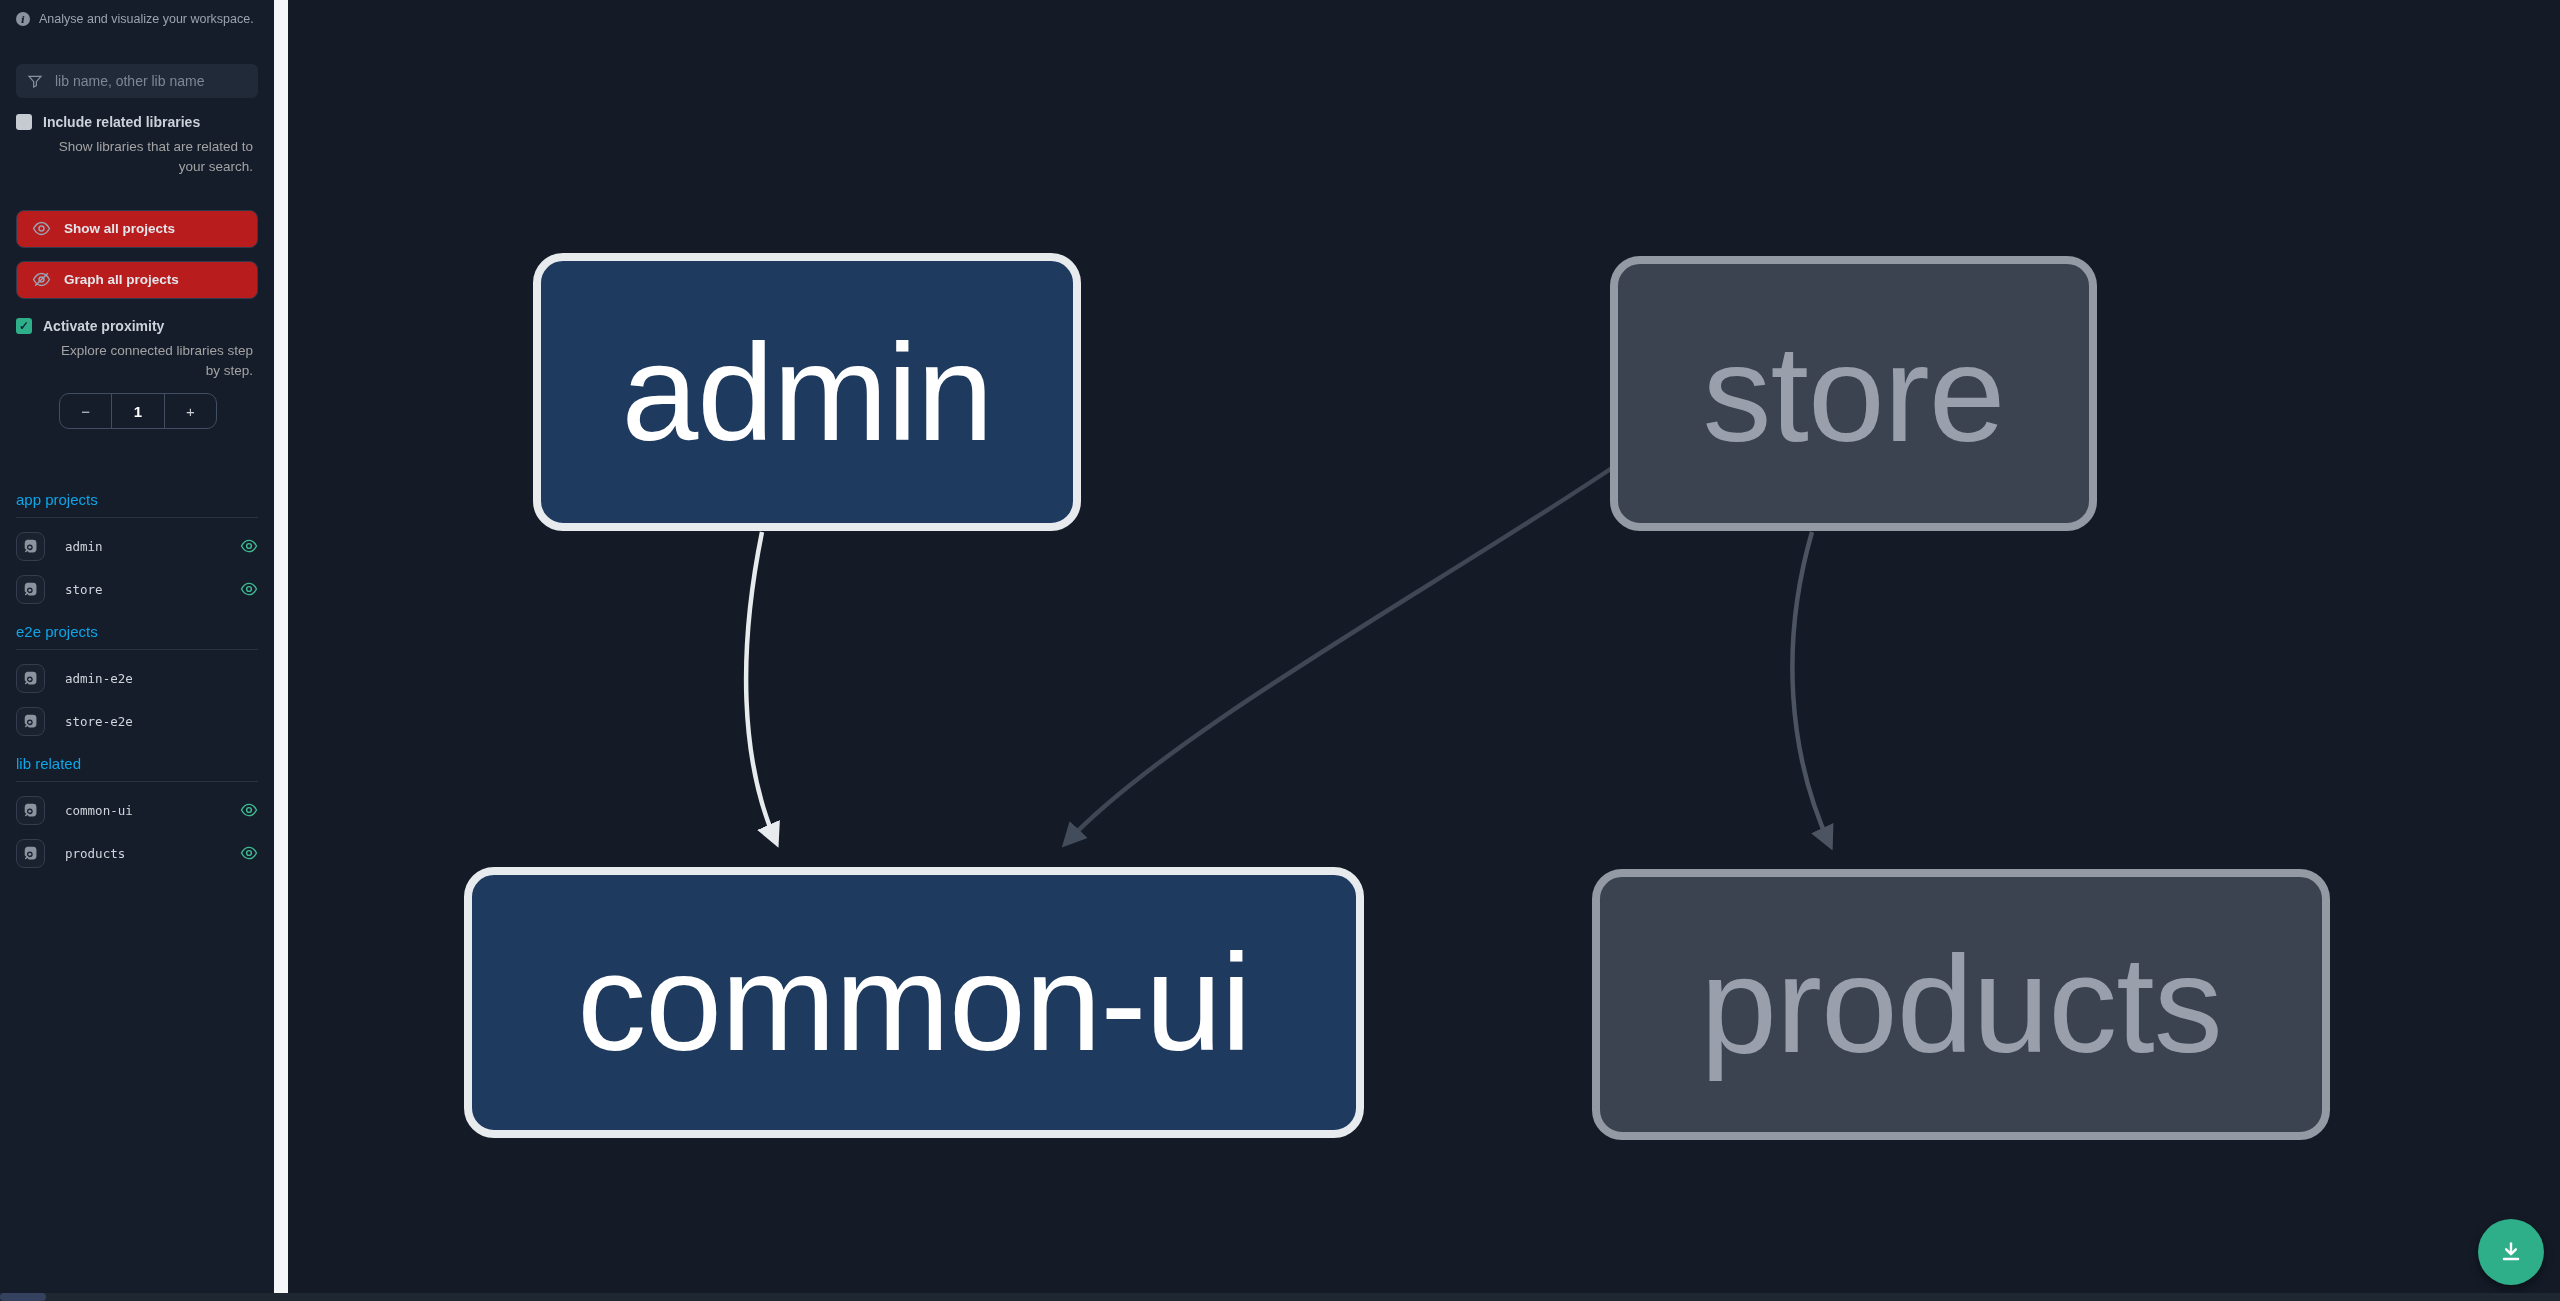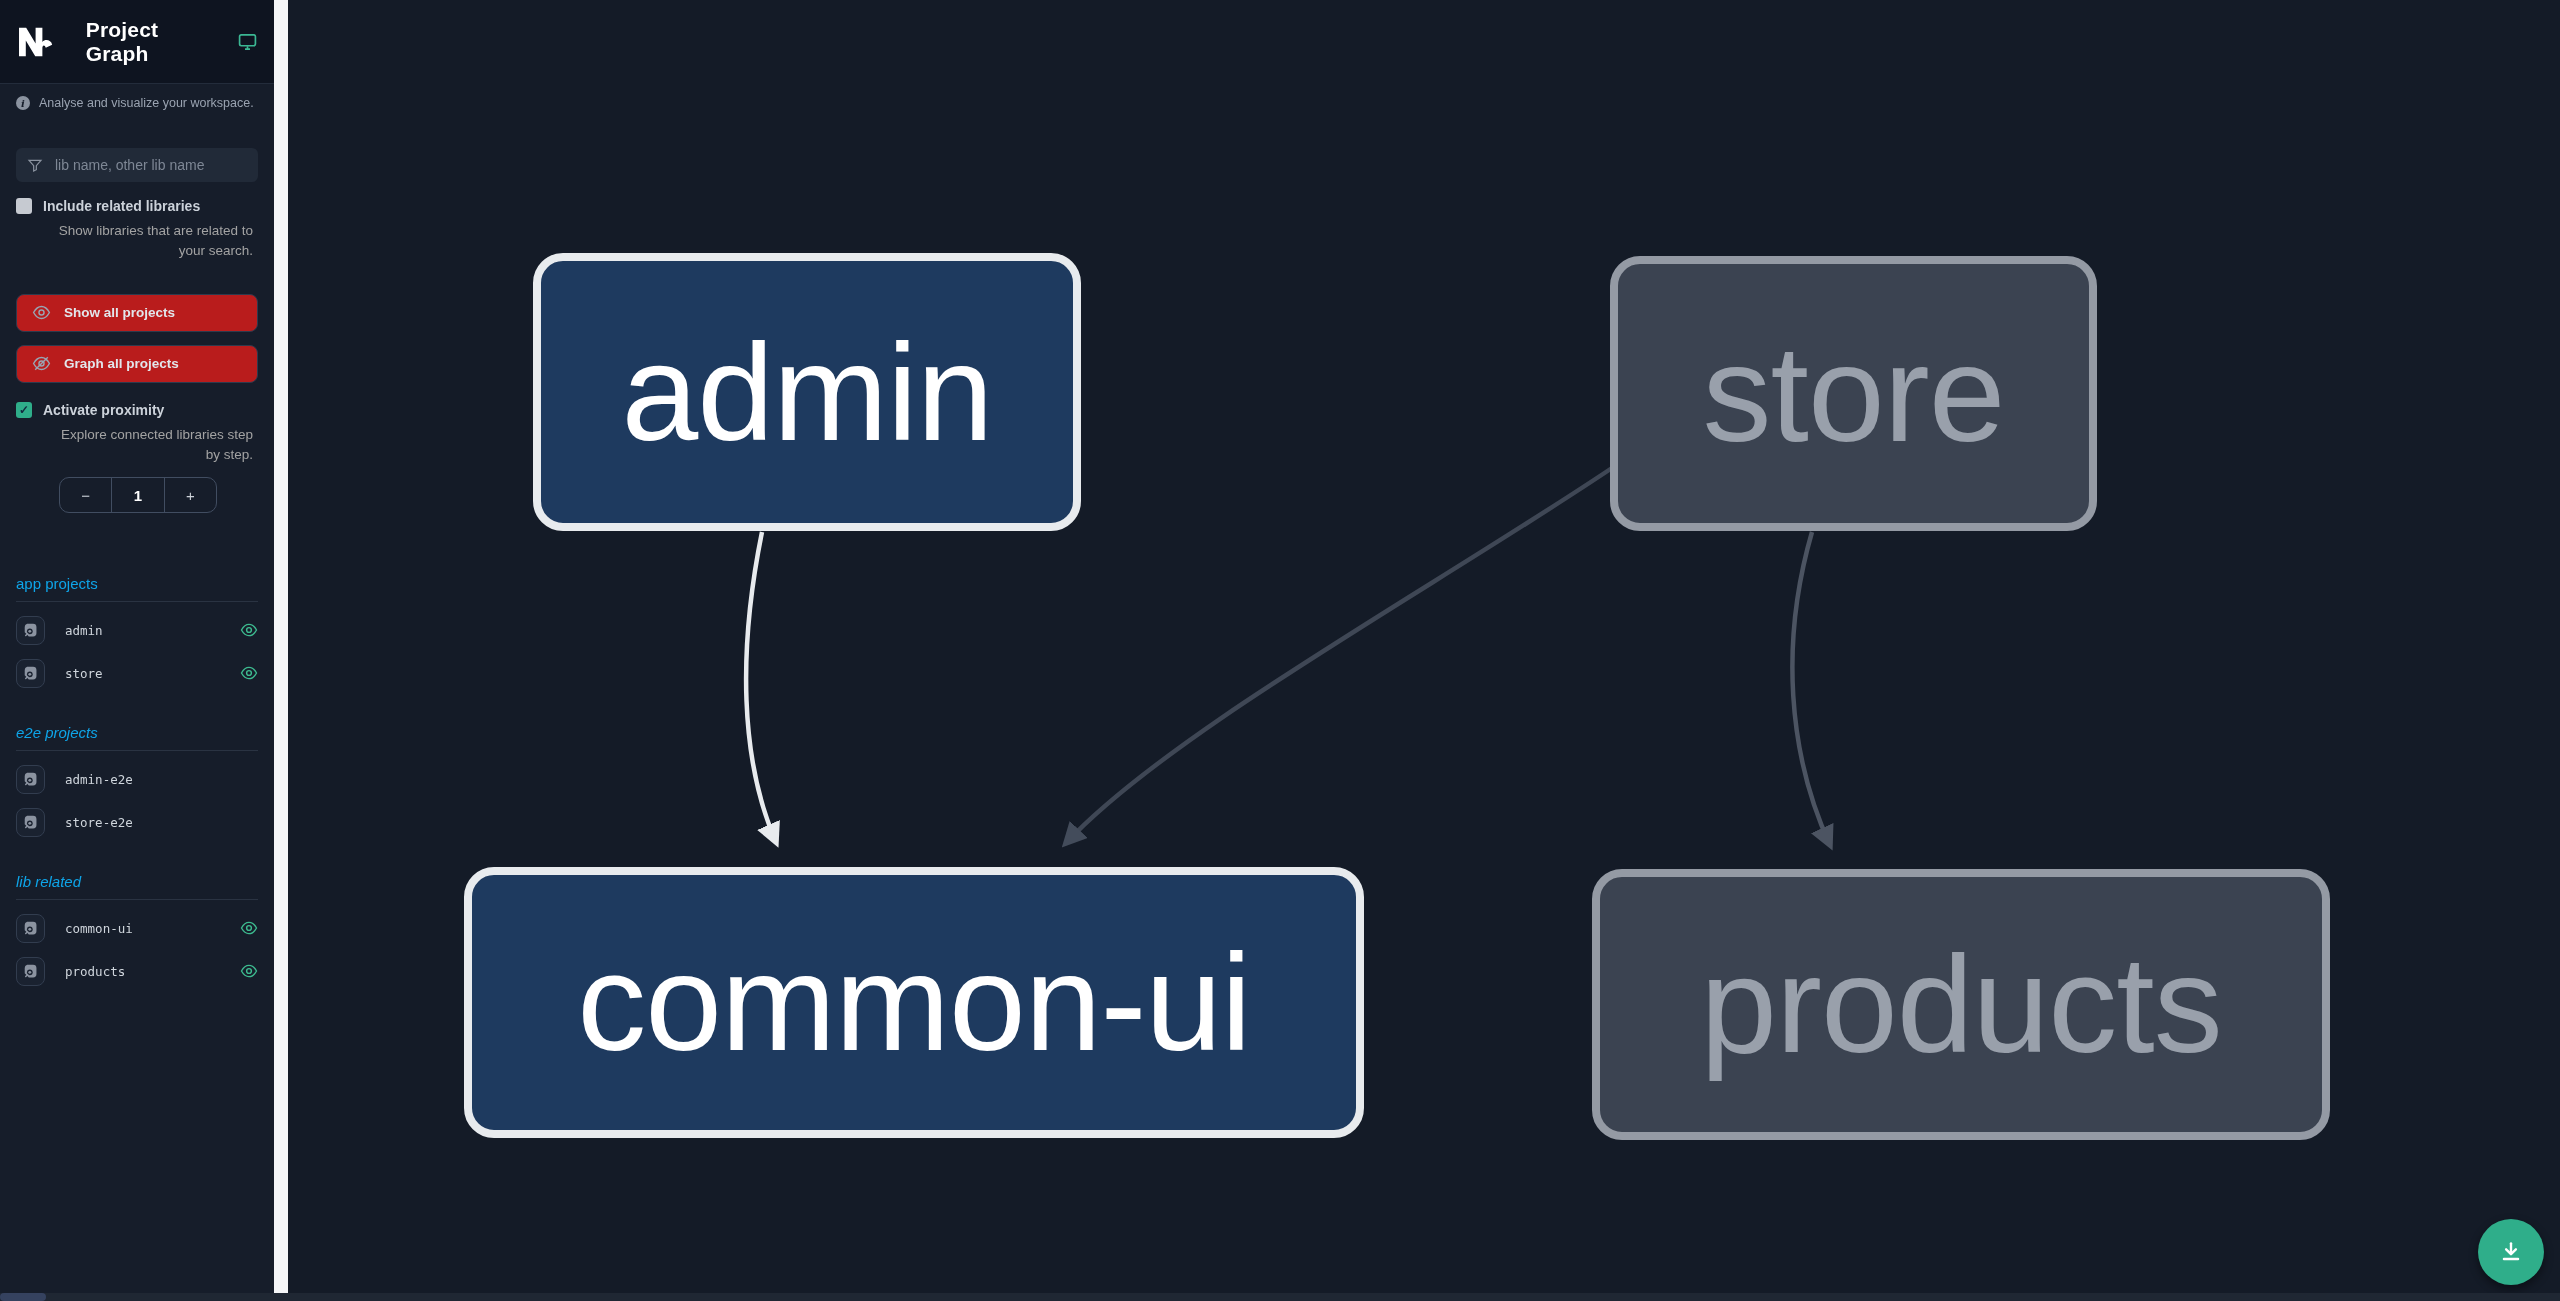--- a/index.html
+++ b/index.html
@@ -93,21 +93,21 @@
     flex:1; display:flex; align-items:center; justify-content:center;
     color:#cdd2d9; font-size:15px; cursor:pointer;
   }
   .step-cell.value { border-left:1px solid #414d61; border-right:1px solid #414d61;
     color:#ffffff; font-weight:600; cursor:default; }
 
   .section-h {
     margin:62px 16px 0; padding-bottom:9px; border-bottom:1px solid #2a3342;
     color:#0ea5e9; font-size:15px;
   }
-  .section-h.tight { margin-top:36px;font-style:italic; }
+  .section-h.tight { margin-top:19px; }
 
   .proj-row { margin:13px 16px 0; height:30px; display:flex; align-items:center; }
   .focus-btn {
     width:29px; height:29px; background:#1a2230; border:1px solid #323d4f;
     border-radius:8px; display:flex; align-items:center; justify-content:center;
     cursor:pointer; flex:0 0 auto;
   }
   .proj-name {
     margin-left:20px; flex:1; color:#cfd5dc; font-size:12.5px;
     font-family:"DejaVu Sans Mono", monospace;
@@ -159,32 +159,20 @@
   <div class="node focused" id="node-common-ui">
     <span>common-ui</span>
   </div>
   <div class="node dim" id="node-products">
     <span>products</span>
   </div>
 </div>
 
 <div class="sidebar">
 
-  <div class="sb-header">
-    <svg width="40" height="40" viewBox="0 0 100 100">
-      <path fill="#ffffff" d="M8 88 V12 H27 L52 54 V12 H70 V50 C77 41 93 44 96 57 L79 65 C76 56 70 58 70 66 V88 H51 L26 46 V88 Z"></path>
-    </svg>
-    <span class="sb-title">Project Graph</span>
-    <span class="monitor-wrap">
-      <svg width="21" height="20" viewBox="0 0 24 24" fill="none" stroke="#3bb793" stroke-width="2">
-        <rect x="2.5" y="3.5" width="19" height="13" rx="2"></rect>
-        <path d="M9 20.5 h6 M12 17 v3.5"></path>
-      </svg>
-    </span>
-  </div>
 
   <div class="tagline">
     <span class="info-dot">i</span>
     <span>Analyse and visualize your workspace.</span>
   </div>
 
   <div class="search">
     <svg width="16" height="16" viewBox="0 0 24 24" fill="none" stroke="#8b93a0" stroke-width="1.8">
       <path d="M3 5 H21 L14 13 V19 L10 21 V13 Z"></path>
     </svg>

